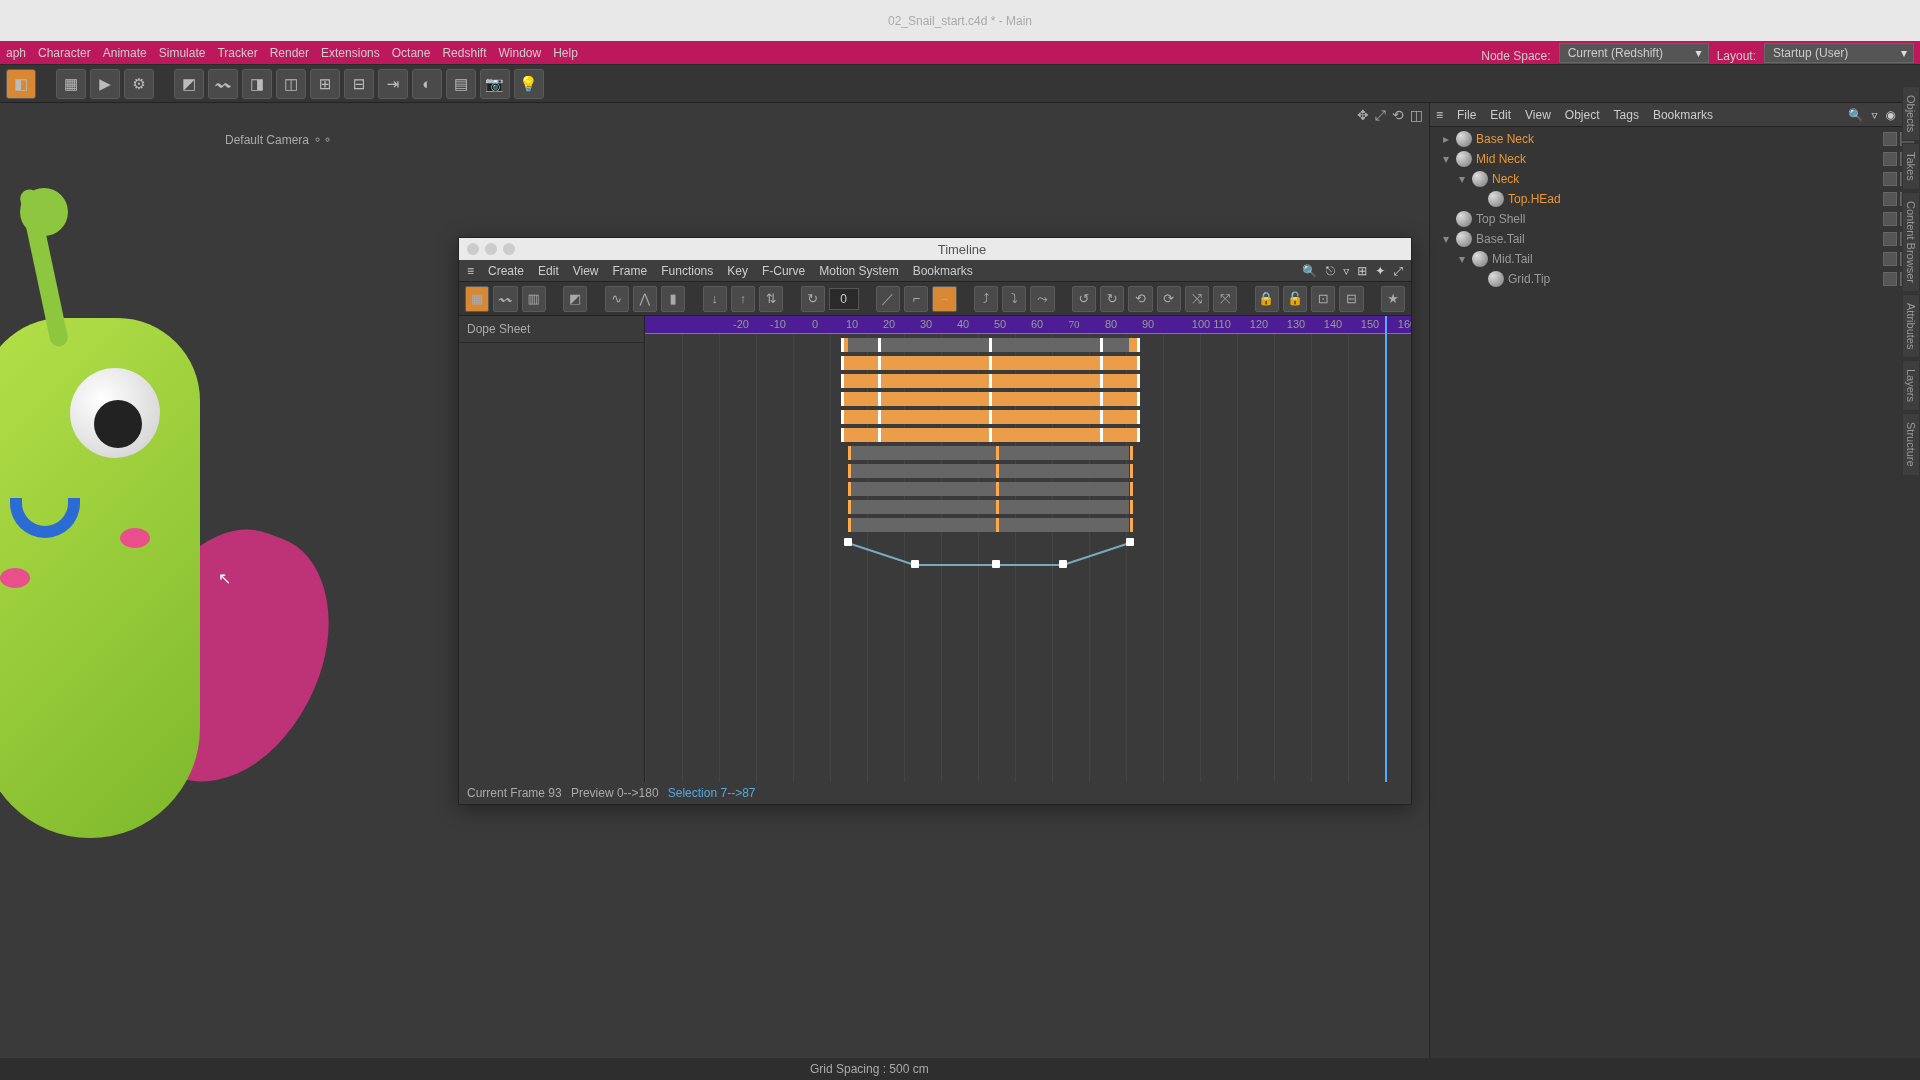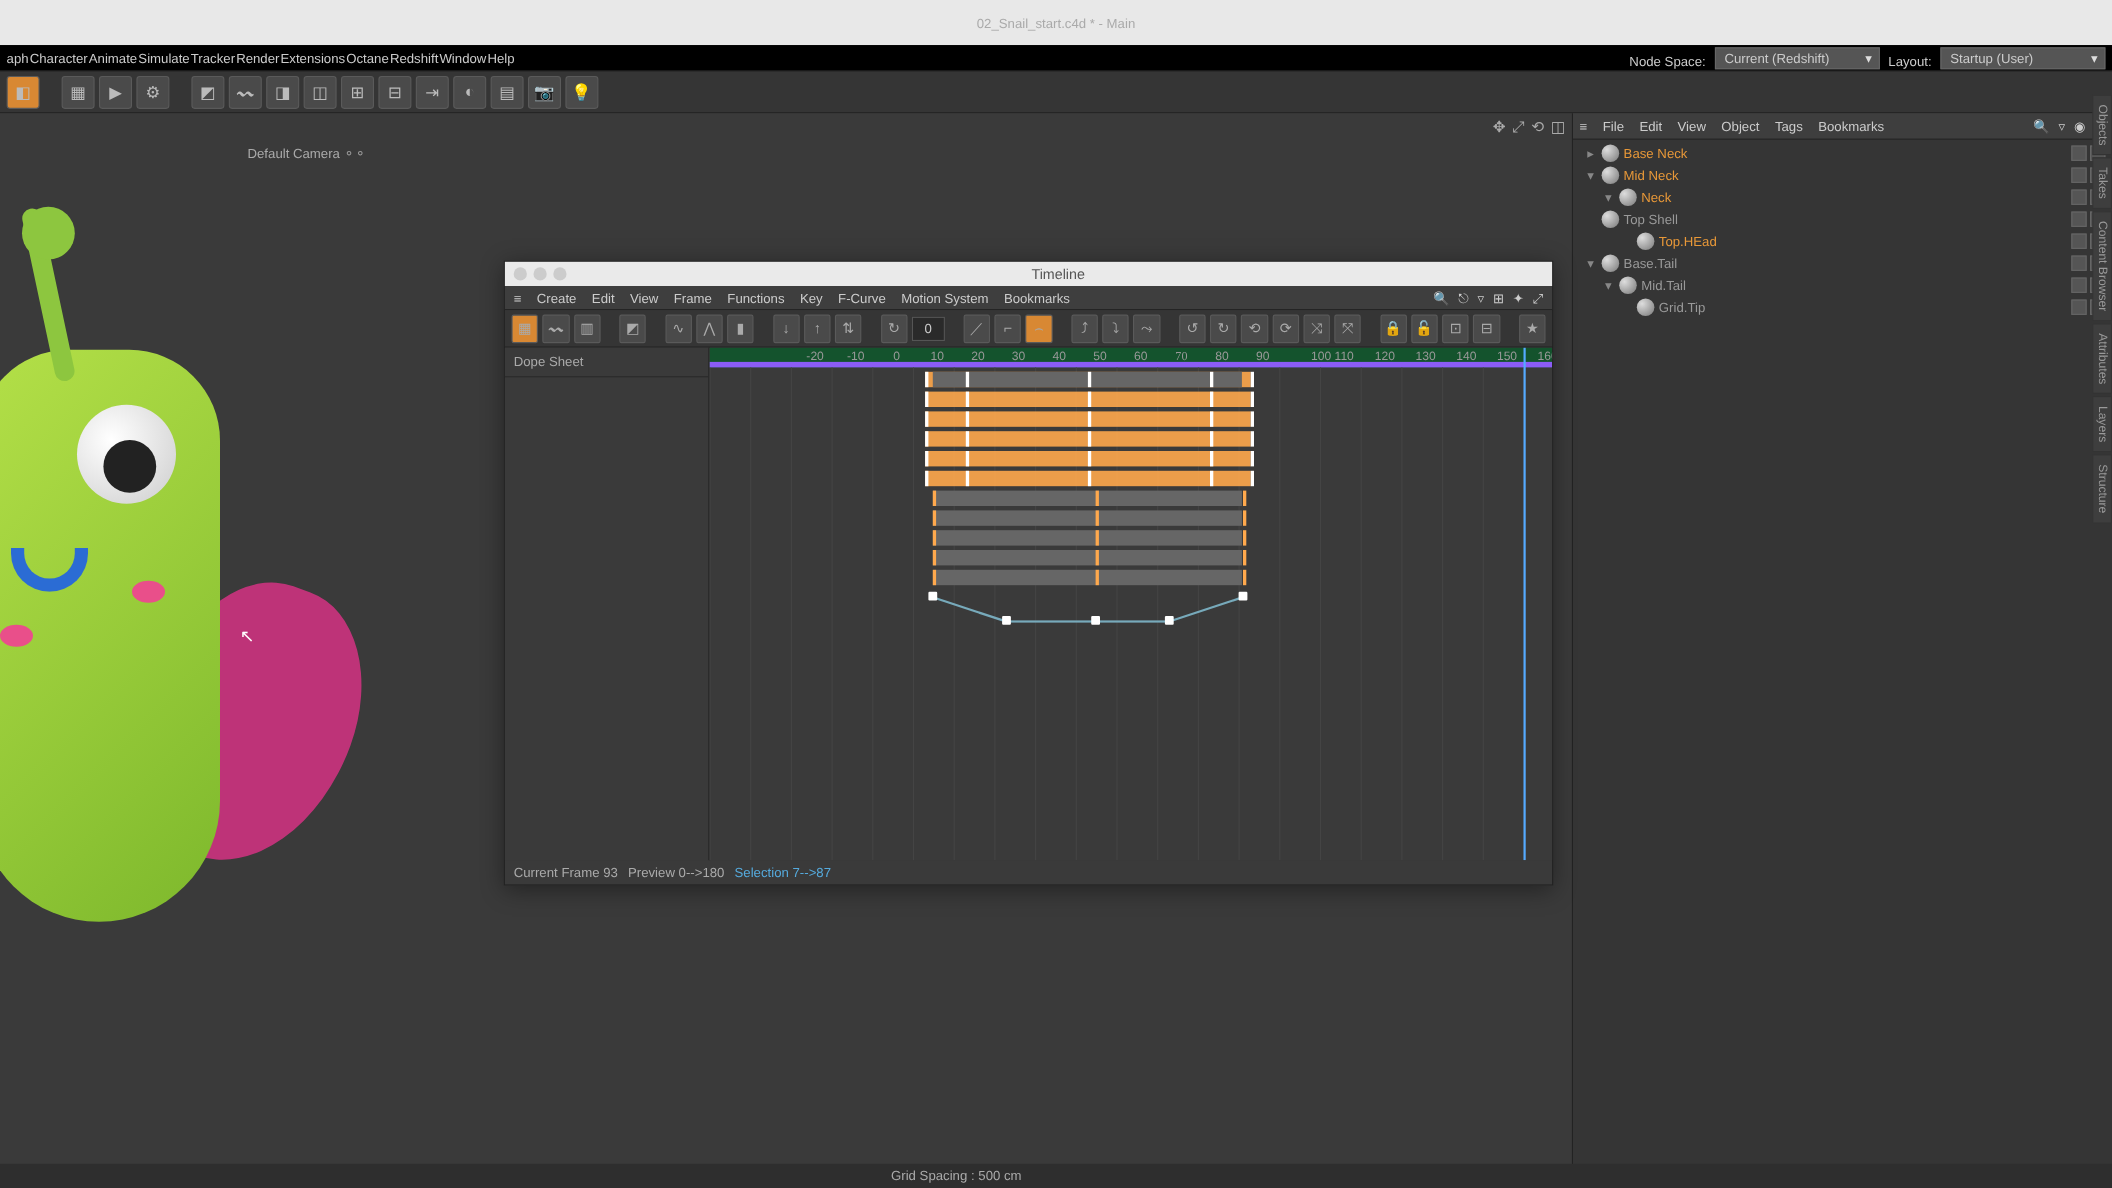--- a/index.html
+++ b/index.html
@@ -1,18 +1,18 @@
 <!DOCTYPE html>
 <html><head>
 <meta charset="utf-8">
 <style>
 *{margin:0;padding:0;box-sizing:border-box;font-family:Arial,Helvetica,sans-serif;font-size:12px;color:#aaa;user-select:none}
 body{background:#3a3a3a;width:1920px;height:1080px;overflow:hidden;position:relative}
 .title-bar{height:41px;background:#e8e8e8;display:flex;align-items:center;justify-content:center;color:#555;font-size:13px}
-.main-menu{height:24px;background:#000000;display:flex;align-items:center;padding:4px 6px;gap:1px;border-bottom:1px solid #2a2a2a}
+.main-menu{height:24px;background:#be185d;display:flex;align-items:center;padding:4px 6px;gap:12px;border-bottom:1px solid #2a2a2a}
 .main-menu span{color:#ccc;cursor:pointer}
 .main-menu .right{margin-left:auto;display:flex;align-items:flex-end;gap:8px}
 .dropdown{background:#555;border:1px solid #666;padding:2px 22px 2px 8px;color:#ddd;position:relative;min-width:150px}
 .dropdown::after{content:"▾";position:absolute;right:6px}
 .toolbar{height:38px;background:#353535;display:flex;align-items:center;padding:4px 6px;gap:6px;border-bottom:1px solid #222}
 .tb-btn{width:30px;height:30px;background:#4a4a4a;border:1px solid #5a5a5a;border-radius:3px;display:flex;align-items:center;justify-content:center;color:#bbb;font-size:15px}
 .tb-btn.orange{background:#d88833}
 .tb-group{display:flex;gap:4px}
 .tb-sep{width:8px}
 
@@ -51,21 +51,21 @@
 .tl-tbtn{width:26px;height:26px;background:#4a4a4a;border:1px solid #5a5a5a;border-radius:2px;display:flex;align-items:center;justify-content:center;font-size:13px}
 .tl-tbtn.active{background:#d88833}
 .tl-num{width:32px;height:22px;background:#2a2a2a;border:1px solid #555;display:flex;align-items:center;justify-content:center;color:#ccc}
 
 .tl-body{display:flex;height:calc(100% - 100px)}
 .tl-left{width:186px;background:#3a3a3a;border-right:1px solid #222}
 .dope-hdr{padding:6px 8px;color:#aaa;border-bottom:1px solid #2a2a2a}
 .track-list{padding-top:2px}
 
 .tl-right{flex:1;position:relative;background:#3a3a3a;overflow:hidden}
-.ruler{position:relative;height:18px;border-bottom:5px solid #8b5cf6;background:#14532d}
+.ruler{position:relative;height:18px;border-bottom:1px solid #8b5cf6;background:#4c1d95}
 .ruler-lbl{position:absolute;top:2px;color:#999;font-size:11px;transform:translateX(-50%)}
 .grid{position:absolute;inset:18px 0 0 0;background-image:linear-gradient(to right,#444 1px,transparent 1px);background-size:37px 100%}
 .key-area{position:absolute;inset:18px 0 0 0}
 .key-bar{position:absolute;height:14px;background:#ffa94d;opacity:.9}
 .key-block{position:absolute;height:14px;background:#666}
 .key-marker{position:absolute;width:3px;height:14px;background:#fff}
 .key-marker.or{background:#ffa94d}
 .curve-line{position:absolute;height:2px;background:#7ab;}
 .curve-dot{position:absolute;width:8px;height:8px;background:#fff;border-radius:1px;transform:translate(-50%,-50%)}
 .playhead{position:absolute;top:0;bottom:0;width:2px;background:#5af}
@@ -200,33 +200,33 @@
         </div>
         <div class="tree-row" style="padding-left: 20px;">
           <span class="expander">▾</span>
   <span class="obj-icon sphere"></span>
   <span class="obj-name sel">Neck</span>
   <span class="obj-toggles">
             <span class="tgl"></span>
             <span class="tgl"></span>
           </span>
         </div>
+        <div class="tree-row" style="padding-left: 36px;">
+          <span class="expander"></span>
+  <span class="obj-icon sphere"></span>
+  <span class="obj-name sel">Top.HEad</span>
+  <span class="obj-toggles">
+            <span class="tgl"></span>
+            <span class="tgl"></span>
+          </span>
+        </div>
         <div class="tree-row" style="padding-left: 4px;">
           <span class="expander"></span>
   <span class="obj-icon sphere"></span>
   <span class="obj-name ">Top Shell</span>
-  <span class="obj-toggles">
-            <span class="tgl"></span>
-            <span class="tgl"></span>
-          </span>
-        </div>
-        <div class="tree-row" style="padding-left: 36px;">
-          <span class="expander"></span>
-  <span class="obj-icon sphere"></span>
-  <span class="obj-name sel">Top.HEad</span>
   <span class="obj-toggles">
             <span class="tgl"></span>
             <span class="tgl"></span>
           </span>
         </div>
         <div class="tree-row" style="padding-left: 4px;">
           <span class="expander">▾</span>
   <span class="obj-icon sphere"></span>
   <span class="obj-name ">Base.Tail</span>
   <span class="obj-toggles">

